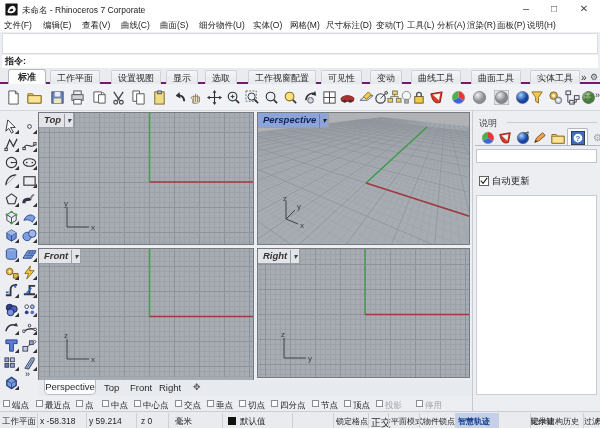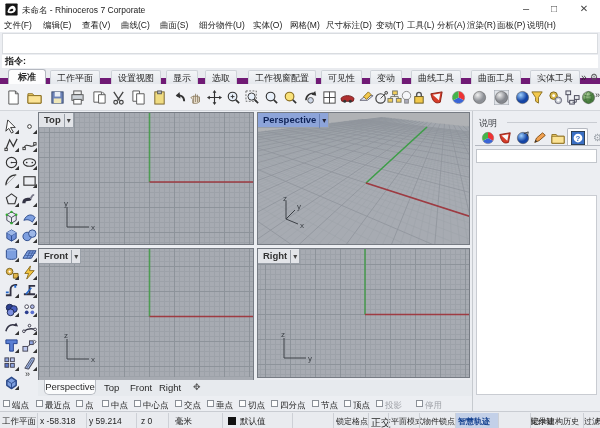--- a/index.html
+++ b/index.html
@@ -4,28 +4,28 @@
 html,body{width:600px;height:428px;overflow:hidden;background:#eceef2;}
 #app{position:absolute;left:0;top:0;width:600px;height:428px;}
 .abs{position:absolute;}
 .titlebar{position:absolute;left:0;top:0;width:600px;height:19px;background:#fff;}
 .title-tx{position:absolute;left:22px;top:5px;font-size:8.5px;color:#1a1a1a;}
 .winbtn{position:absolute;top:0;height:19px;width:26px;color:#444;text-align:center;}
 .menubar{position:absolute;left:0;top:19px;width:600px;height:13px;background:#fff;font-size:8.5px;color:#1a1a1a;}
 .menubar span{position:absolute;top:1px;}
 .cmdhist{position:absolute;left:2px;top:33px;width:596px;height:21px;background:#fff;border:1px solid #d9dce0;}
 .cmdline{position:absolute;left:2px;top:55px;width:596px;height:23px;background:#fff;font-size:9px;font-weight:bold;color:#1a1a1a;padding-left:3px;line-height:12px;}
-.tabstrip{position:absolute;left:0;top:68px;width:600px;height:16px;background:#e9ebef;border-bottom:6px solid #701a75;font-size:9px;color:#2a2a2a;}
+.tabstrip{position:absolute;left:0;top:68px;width:600px;height:16px;background:#e9ebef;border-bottom:2px solid #701a75;font-size:9px;color:#2a2a2a;}
 .tabt{position:absolute;top:4px;}
 .itab{position:absolute;top:2px;height:15px;background:linear-gradient(#f3f5f7,#e4e7ec);border:1px solid #ced2d8;border-bottom:none;border-radius:2px 2px 0 0;}
 .atab{position:absolute;left:8px;top:1px;width:38px;height:16px;background:#fdfdfe;border:1px solid #b4b8c0;border-bottom:none;border-radius:3px 3px 0 0;text-align:center;line-height:15px;font-weight:bold;}
 .toolbar{position:absolute;left:0;top:84px;width:600px;height:27px;background:#f1f2f5;border-bottom:1px solid #d3d6db;}
 .sidebar{position:absolute;left:0;top:111px;width:38px;height:285px;background:#eceef2;}
 .vp{position:absolute;background:#a7abb2;border:1px solid #767b83;}
-.vplabel{position:absolute;left:0;top:0;height:15px;font-size:9.5px;font-weight:bold;color:#333;background:#e2e4e8;border:1px solid #9aa0a8;border-left:none;border-top:none;line-height:14px;white-space:nowrap;z-index:3;padding-left:5px;}
+.vplabel{position:absolute;left:0;top:0;height:15px;font-size:9.5px;font-weight:bold;color:#333;background:#e2e4e8;border:1px solid #9aa0a8;border-left:none;border-top:none;line-height:14px;white-space:nowrap;z-index:3;padding-left:5px;font-style:italic;}
 .vplabel .da{display:inline-block;border-left:1px solid #9aa0a8;padding:0 2px;margin-left:3px;color:#444;font-weight:normal;font-size:8px;}
 .vplabel.active{background:#8da4d9;color:#0e2257;}
 .vplabel.active .da{border-left-color:#6c83b8;color:#223;}
 .axind{position:absolute;}
 .vtabs{position:absolute;left:38px;top:380px;width:434px;height:16px;background:#e7eaee;font-size:9.5px;color:#2a2a2a;}
 .vtab{position:absolute;top:0;height:15px;line-height:15px;}
 .vtaba{position:absolute;left:6px;top:0;width:52px;height:15px;background:#fafbfc;border:1px solid #b9bdc4;border-top:none;border-radius:0 0 5px 5px;text-align:center;line-height:14px;}
 .osnap{position:absolute;left:0;top:396px;width:472px;height:15px;background:#eceef2;font-size:8.5px;color:#222;}
 .osnap span{position:absolute;top:4px;}
 .cb{position:absolute;top:4px;width:7px;height:7px;border:1px solid #8a8f96;background:#fdfdfd;}
@@ -599,14 +599,18 @@
         <div class="abs" style="left:92px;top:0;width:21px;height:18px;background:#fdfdfe;border:1px solid #b4b8c0;border-bottom:none;border-radius:2px 2px 0 0;"></div>
         <svg class="ti" style="left:96px;top:3px;" width="14" height="14" viewBox="0 0 16 16">
           <rect x="0.5" y="0.5" width="15" height="15" fill="#3a6fc4" stroke="#234"></rect>
           <circle cx="8" cy="8" r="5" fill="#fff"></circle>
           <text x="5" y="11" font-size="9" fill="#3a6fc4" font-weight="bold">?</text>
         </svg>
         <span class="abs" style="left:118px;top:4px;color:#9aa0a8;font-size:10px;">⚙</span>
       </div>
  <div class="abs" style="left:2px;top:34px;width:125px;height:1px;background:#b4b8c0;"></div>
  <div class="rpbox"></div>
+ <div class="rpchk"><svg width="10" height="10" viewBox="0 0 11 11" style="vertical-align:-2px;display:inline-block;">
+          <rect x="0.5" y="0.5" width="10" height="10" fill="#fff" stroke="#555"></rect>
+          <path d="M2 5 L4.5 8 L9 2" stroke="#222" stroke-width="1.3" fill="none"></path>
+        </svg> 自动更新</div>
  <div class="rpcontent"></div>
 </div>
 </div>
 </body></html>

